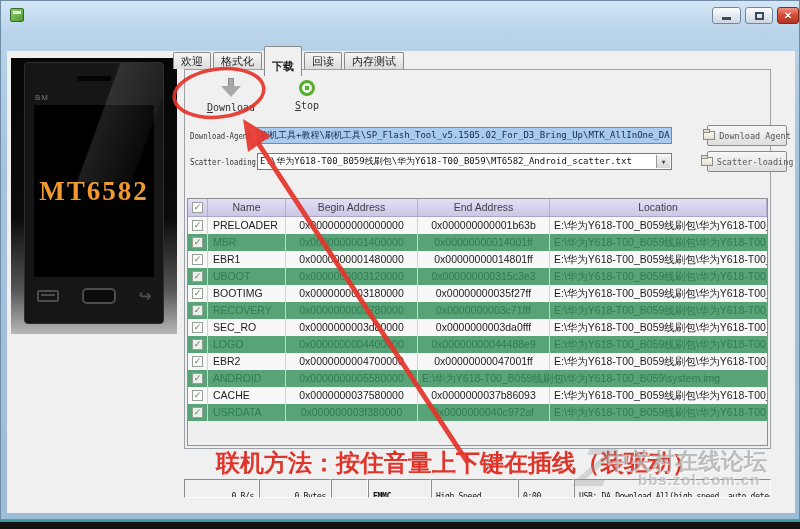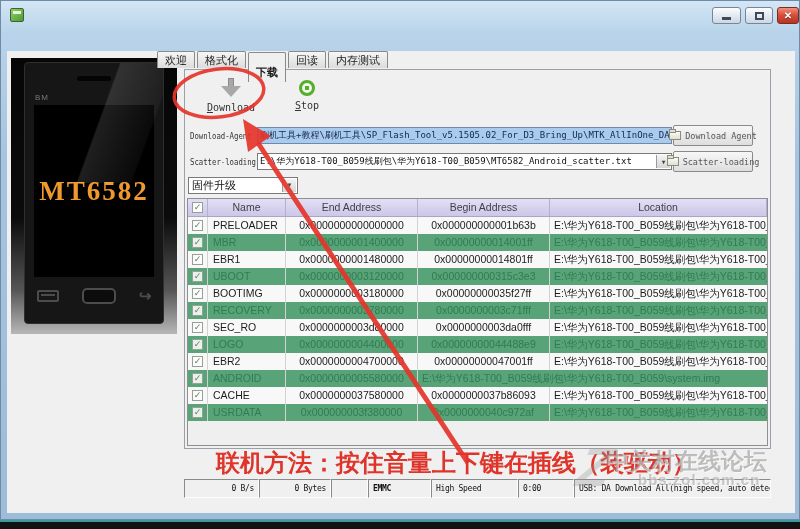--- a/index.html
+++ b/index.html
@@ -44,21 +44,21 @@
   .phone-badge{position:absolute;left:10px;top:30px;font-size:8px;color:#777;letter-spacing:1px;}
   .screen{position:absolute;left:9px;top:42px;width:120px;height:172px;background:#000;
     display:flex;align-items:center;justify-content:center;}
   .chip-label{font-family:"Liberation Serif",serif;font-weight:bold;font-size:27px;color:#f0992e;letter-spacing:2px;}
   .phone-keys{position:absolute;left:0;bottom:18px;width:100%;display:flex;justify-content:space-around;align-items:center;}
   .key-menu{width:22px;height:12px;border:2px solid #4c4c4c;border-radius:2px;box-sizing:border-box;}
   .key-menu i{display:block;margin:2px 2px 0 2px;height:0;border-top:2px solid #4c4c4c;}
   .key-home{width:34px;height:16px;border:2px solid #4c4c4c;border-radius:5px;box-sizing:border-box;background:#0c0c0c;}
   .key-back{color:#4c4c4c;font-size:15px;font-weight:bold;transform:scaleX(-1);}
   
-  .tabs{position:absolute;left:156px;top:50px;height:18px;display:flex;align-items:flex-start;z-index:3;}
+  .tabs{position:absolute;left:172px;top:50px;height:18px;display:flex;align-items:center;z-index:3;}
   .tab{font-size:11px;color:#222;background:linear-gradient(180deg,#f6f6f6,#dcdcdc);
     border:1px solid #8a8a8a;border-bottom:none;padding:1px 7px 2px 7px;margin-right:2px;height:13px;
     border-radius:2px 2px 0 0;white-space:nowrap;}
   .tab.active{background:#f0f0f0;font-weight:bold;height:15px;padding-top:12px;position:relative;top:1px;}
   
   .panel{position:absolute;left:183px;top:68px;width:587px;height:380px;background:#f0f0f0;
     border:1px solid #9aa0a8;box-sizing:border-box;z-index:2;}
   .toolbtn{position:absolute;top:8px;display:flex;flex-direction:column;align-items:center;gap:4px;}
   .toolbtn .lbl{font-family:"DejaVu Sans Mono",monospace;font-size:10px;color:#333;}
   .toolbtn .lbl::first-letter{text-decoration:underline;}
@@ -71,21 +71,21 @@
   .stop-ic i{position:absolute;left:3px;top:3px;width:4px;height:4px;background:#56ad2e;display:block;}
   .f-label{position:absolute;font-family:"DejaVu Sans Mono",monospace;font-size:8.5px;color:#333;
     white-space:nowrap;transform:scaleX(.86);transform-origin:left center;}
   .f-field{position:absolute;left:72px;width:415px;height:17px;border:1px solid #7089a8;box-sizing:border-box;
     font-family:"DejaVu Sans Mono",monospace;font-size:9px;line-height:15px;white-space:nowrap;overflow:hidden;padding:0 2px;}
   .da-field{background:#a9cbee;color:#152748;}
   .sc-field{background:#fff;color:#111;border-color:#7a7a7a;padding-right:15px;}
   .combo-arrow{position:absolute;right:1px;top:1px;bottom:1px;width:13px;
     background:linear-gradient(180deg,#f4f4f4,#d6d6d6);border-left:1px solid #9a9a9a;
     display:flex;align-items:center;justify-content:center;font-size:6px;color:#444;}
-  .side-btn{position:absolute;left:488px;width:80px;height:21px;border:1px solid #8a8a8a;border-radius:2px;
+  .side-btn{position:absolute;left:522px;width:80px;height:21px;border:1px solid #8a8a8a;border-radius:2px;
     background:linear-gradient(180deg,#f7f7f7,#dedede);box-sizing:border-box;
     display:flex;align-items:center;justify-content:center;gap:4px;
     font-family:"DejaVu Sans Mono",monospace;font-size:8.5px;color:#555;white-space:nowrap;}
   .folder-ic{width:12px;height:9px;background:linear-gradient(180deg,#fcfbf4,#e2ded0);border:1px solid #8d8a80;
     box-sizing:border-box;position:relative;flex:none;}
   .folder-ic::before{content:"";position:absolute;left:-1px;top:-3px;width:5px;height:2px;
     background:#e2ded0;border:1px solid #8d8a80;}
   .fw-combo{position:absolute;left:3px;top:107px;width:110px;height:17px;background:#fff;
     border:1px solid #7a7a7a;box-sizing:border-box;font-size:11px;line-height:15px;padding-left:3px;color:#111;}
   
@@ -106,21 +106,21 @@
   .thead .c-name,.thead .c-loc{text-align:center;padding-left:0;}
   .cb{width:11px;height:11px;background:#fcfcfc;border:1px solid #97a097;box-sizing:border-box;
     display:flex;align-items:center;justify-content:center;}
   .tick{font-size:9px;line-height:9px;color:#5d7d62;}
   
   .annotation{position:absolute;left:185px;top:446px;width:540px;text-align:center;
     font-family:"Liberation Serif",serif;font-weight:bold;font-size:24px;color:#df342a;z-index:20;white-space:nowrap;}
   .statusbar{position:absolute;left:183px;top:478px;width:587px;height:19px;display:flex;z-index:2;}
   .seg{box-sizing:border-box;height:19px;border:1px solid;border-color:#8a8a8a #fdfdfd #fdfdfd #8a8a8a;
     background:#f0f0f0;font-family:"DejaVu Sans Mono",monospace;font-size:8px;letter-spacing:-.3px;
-    line-height:17px;padding:0 4px;overflow:hidden;white-space:nowrap;color:#111;}
+    line-height:17px;padding:8px 4px;overflow:hidden;white-space:nowrap;color:#111;}
   .seg.right{text-align:right;}
   .seg.center{text-align:left;}
   .seg.bold{font-weight:bold;}
   
   .wm{position:absolute;z-index:30;font-weight:bold;pointer-events:none;}
   .wm-z{left:578px;top:436px;font-size:54px;font-style:italic;color:rgba(150,150,150,.32);transform:skewX(-12deg);}
   .wm-1{left:606px;top:446px;font-size:23px;color:rgba(140,140,140,.55);text-shadow:1px 1px 0 rgba(255,255,255,.65);white-space:nowrap;}
   .wm-2{left:638px;top:471px;font-size:15px;color:rgba(150,150,150,.5);text-shadow:1px 1px 0 rgba(255,255,255,.6);letter-spacing:1px;}
   
   .teal-line{position:absolute;left:0;top:520px;width:800px;height:2px;background:#3a9ba1;}
@@ -203,35 +203,31 @@
     <span class="f-label" style="left:5px;top:87px;">Scatter-loading File</span>
     <div class="f-field sc-field" style="top:83px;">
       <span>E:\华为Y618-T00_B059线刷包\华为Y618-T00_B059\MT6582_Android_scatter.txt</span>
       <span class="combo-arrow">▼</span>
     </div>
     <div class="side-btn" style="top:81px;">
       <span class="folder-ic"></span>
       <span>Scatter-loading</span>
     </div>
 
-    <div class="fw-combo">
-      <span>固件升级</span>
-      <span class="combo-arrow">▼</span>
-    </div>
 
     <div class="ptable">
       <div class="trow thead">
         <div class="cell c-check">
             <span class="cb">
               <span class="tick">✓</span>
             </span>
           </div>
         <div class="cell c-name">Name</div>
+        <div class="cell c-begin">Begin Address</div>
         <div class="cell c-end">End Address</div>
-        <div class="cell c-begin">Begin Address</div>
         <div class="cell c-loc">Location</div>
       </div>
       <div id="part-rows">
           <div class="trow">
     <div class="cell c-check">
               <span class="cb">
                 <span class="tick">✓</span>
               </span>
             </div>
     <div class="cell c-name">PRELOADER</div>

